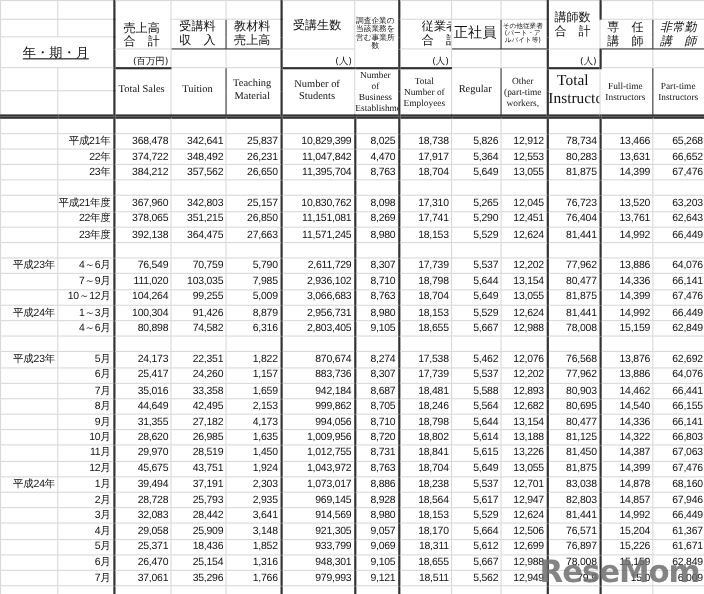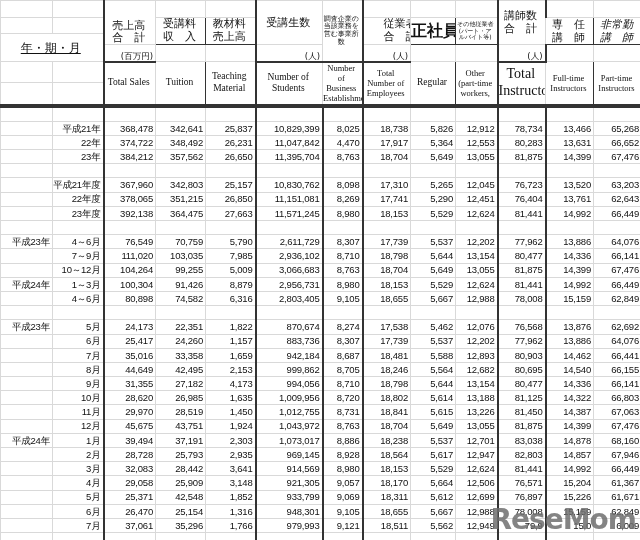--- a/index.html
+++ b/index.html
@@ -65,21 +65,21 @@
       </tr>
       <tr class="hdr">
         <td></td>
         <td></td>
         <td rowspan="2" class="box jp center" style="font-size:11px;line-height:1.15;white-space:pre;">受講料
 収　入</td>
         <td rowspan="2" class="box jp center" style="font-size:11px;line-height:1.15;white-space:pre;">教材料
 売上高</td>
         <td rowspan="2" class="thickL jp" style="font-size:11px;line-height:1.15;white-space:pre;padding-left:20px;">従業者数
 合　計</td>
-        <td rowspan="2" class="box jp center" style="font-size:16px;font-weight:bold;">正社員</td>
+        <td rowspan="2" class="box jp center" style="font-size:13px;">正社員</td>
         <td rowspan="2" class="box tiny jp center">その他従業者(パート・アルバイト等)</td>
         <td rowspan="2" class="box jp center" style="font-size:11px;line-height:1.2;white-space:pre;">専　任
 講　師</td>
         <td rowspan="2" class="box jp center" style="font-size:11px;line-height:1.2;white-space:pre;font-style:italic;">非常勤
 講　師</td>
       </tr>
       <tr class="hdr">
         <td colspan="2" rowspan="2" class="jp center" style="font-size:12px;text-decoration:underline;">年・期・月</td>
       </tr>
       <tr class="hdr">
@@ -532,21 +532,21 @@
           <td>5,664</td>
           <td>12,506</td>
           <td class="thickL">76,571</td>
           <td class="thickL">15,204</td>
           <td>61,367</td>
         </tr>
         <tr>
           <td class="lblL"></td>
           <td class="lbl">5月</td>
           <td class="thickL">25,371</td>
-          <td>42,548</td>
+          <td>18,436</td>
           <td>1,852</td>
           <td class="thickL">933,799</td>
           <td class="thickL">9,069</td>
           <td class="thickL">18,311</td>
           <td>5,612</td>
           <td>12,699</td>
           <td class="thickL">76,897</td>
           <td class="thickL">15,226</td>
           <td>61,671</td>
         </tr>

